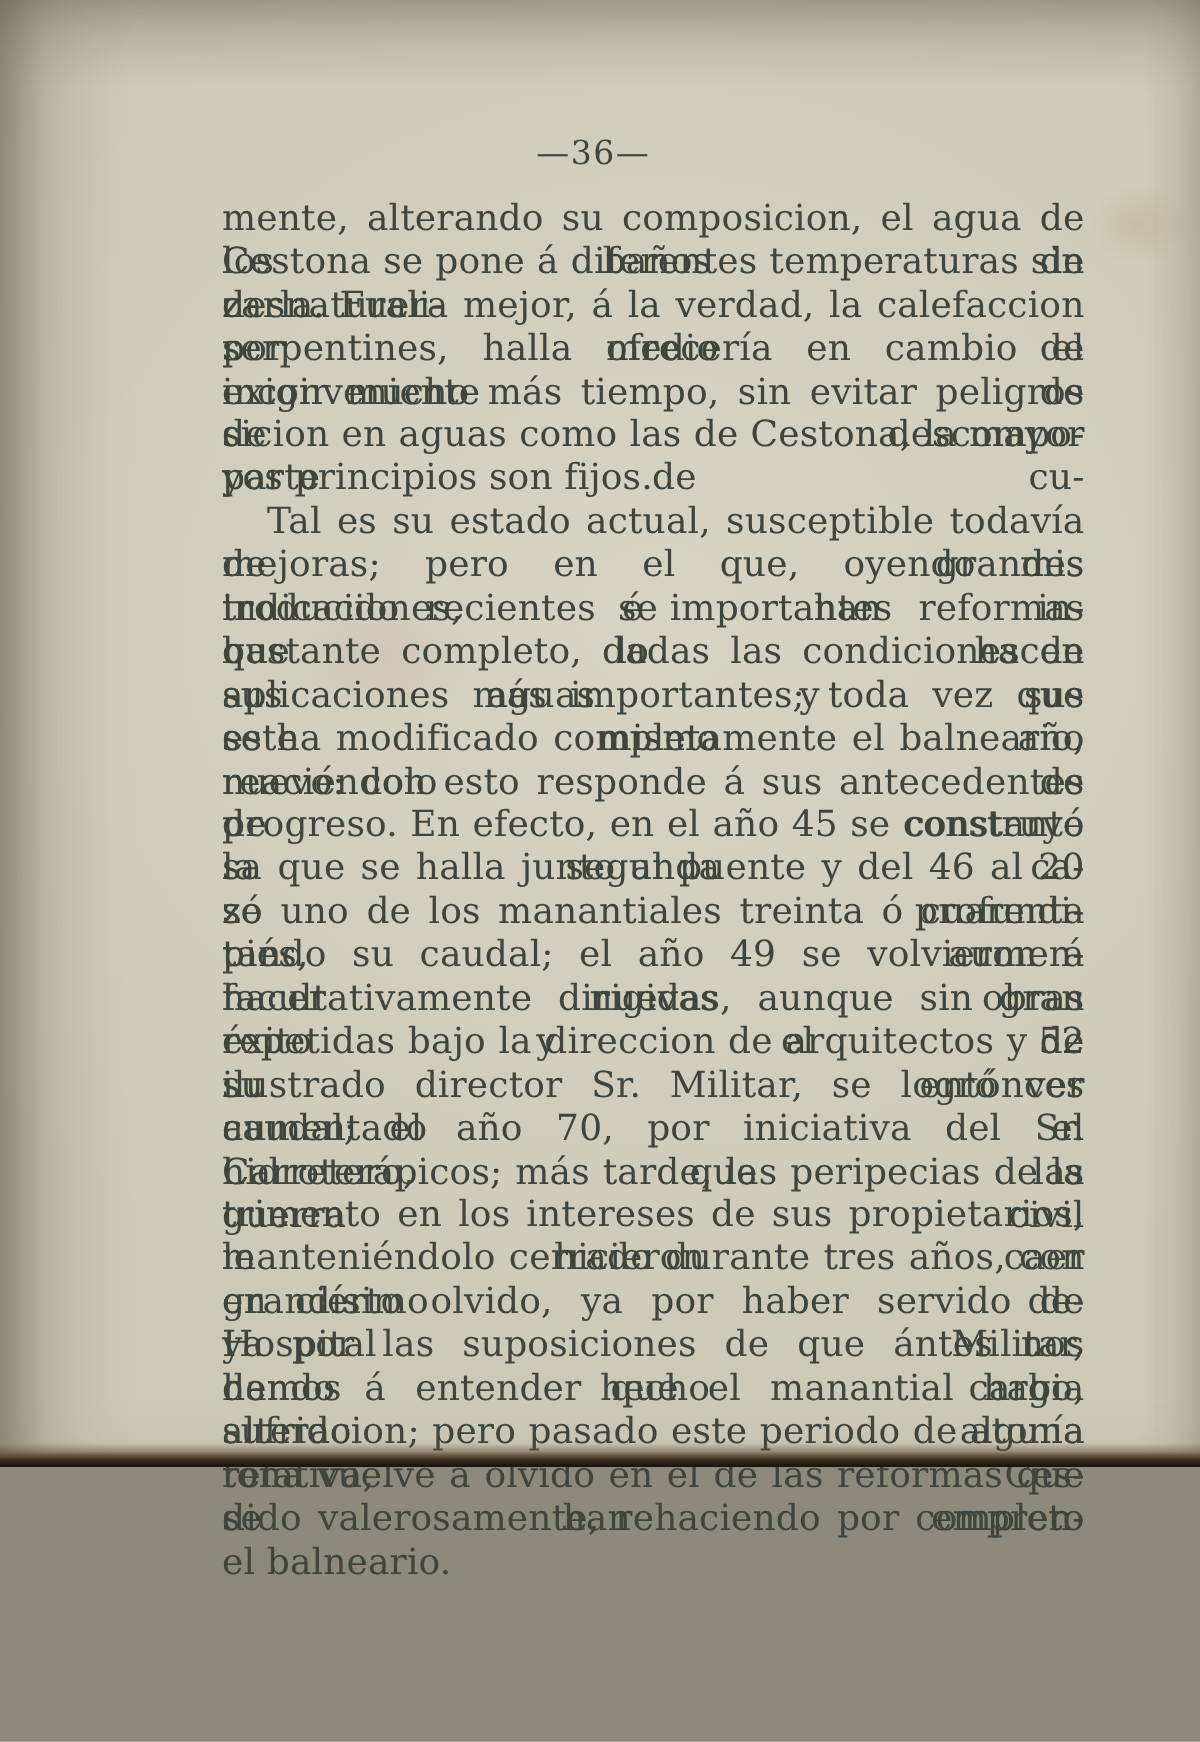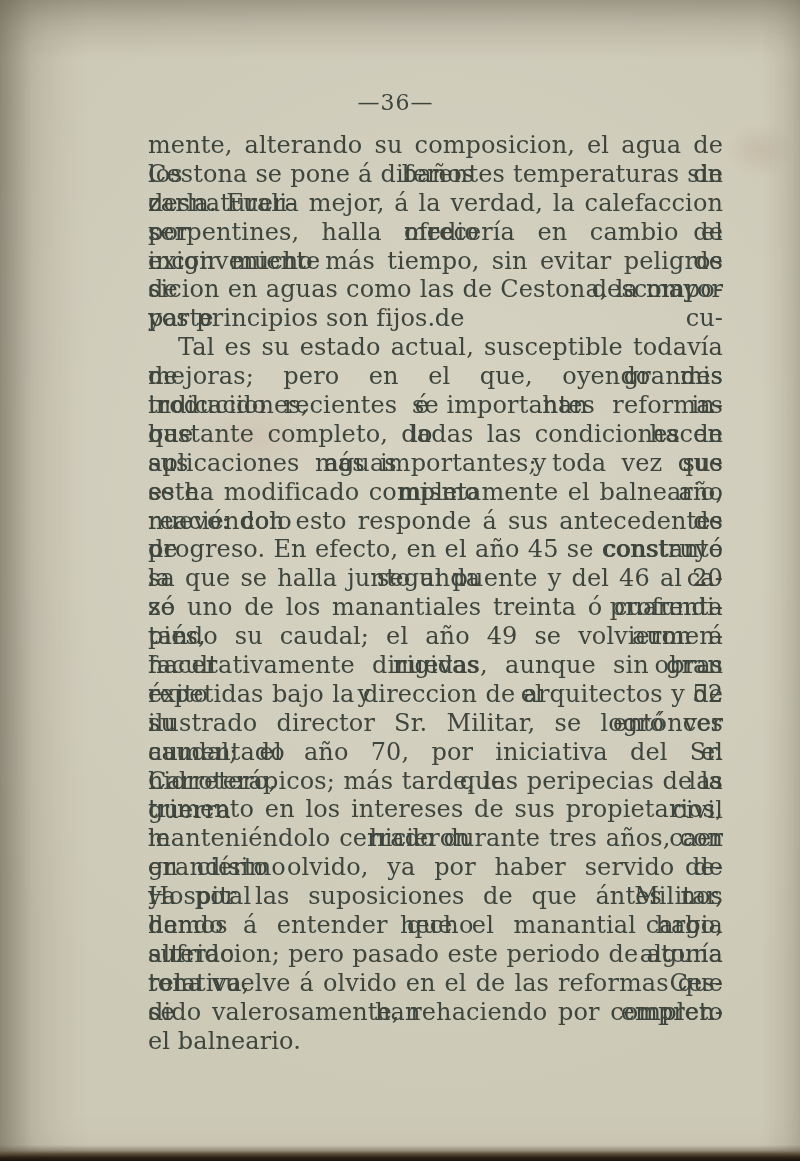--- a/index.html
+++ b/index.html
@@ -11,21 +11,21 @@
   }
   html,body{margin:0;padding:0;}
   body{
     width:800px;height:1161px;
     font-family:"DejaVu Serif","Liberation Serif",serif;
     overflow:hidden;
     background:#8d897b;
   }
   .page{
     position:relative;
-    width:800px;height:1161px;
+    width:800px;height:978px;
     background:
       radial-gradient(ellipse 90px 60px at 255px 438px, rgba(190,140,130,0.16), rgba(190,140,130,0) 70%),
       radial-gradient(ellipse 50px 40px at 760px 150px, rgba(160,120,90,0.18), rgba(160,120,90,0) 70%),
       radial-gradient(ellipse 120% 90% at 55% 42%, rgba(255,255,246,0.20), rgba(255,255,246,0) 60%),
       linear-gradient(to right, rgba(110,104,88,0.35) 0px, rgba(110,104,88,0.12) 30px, rgba(110,104,88,0) 90px),
       linear-gradient(to bottom, rgba(110,104,88,0.22) 0px, rgba(110,104,88,0) 60px),
       linear-gradient(to left, rgba(110,104,88,0.10) 0px, rgba(110,104,88,0) 40px),
       var(--paper);
     box-shadow:
       inset 28px 0 55px -24px rgba(88,82,66,0.55),

